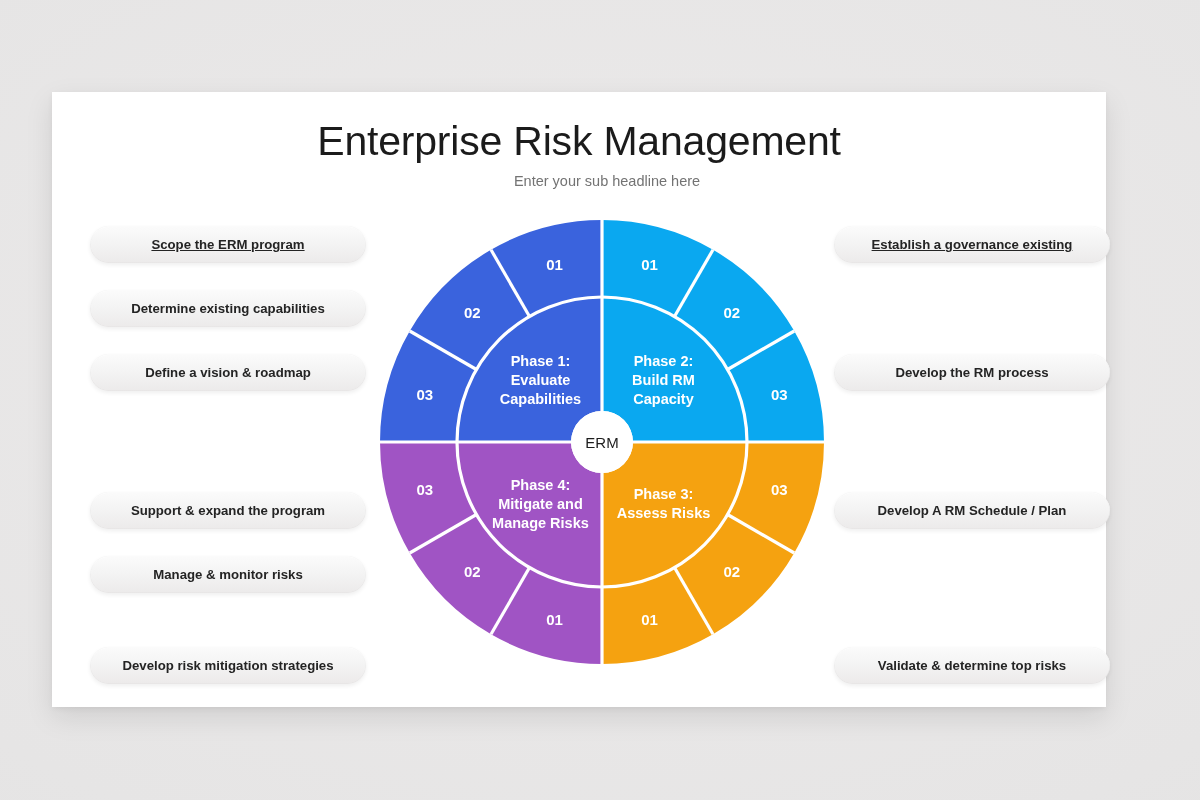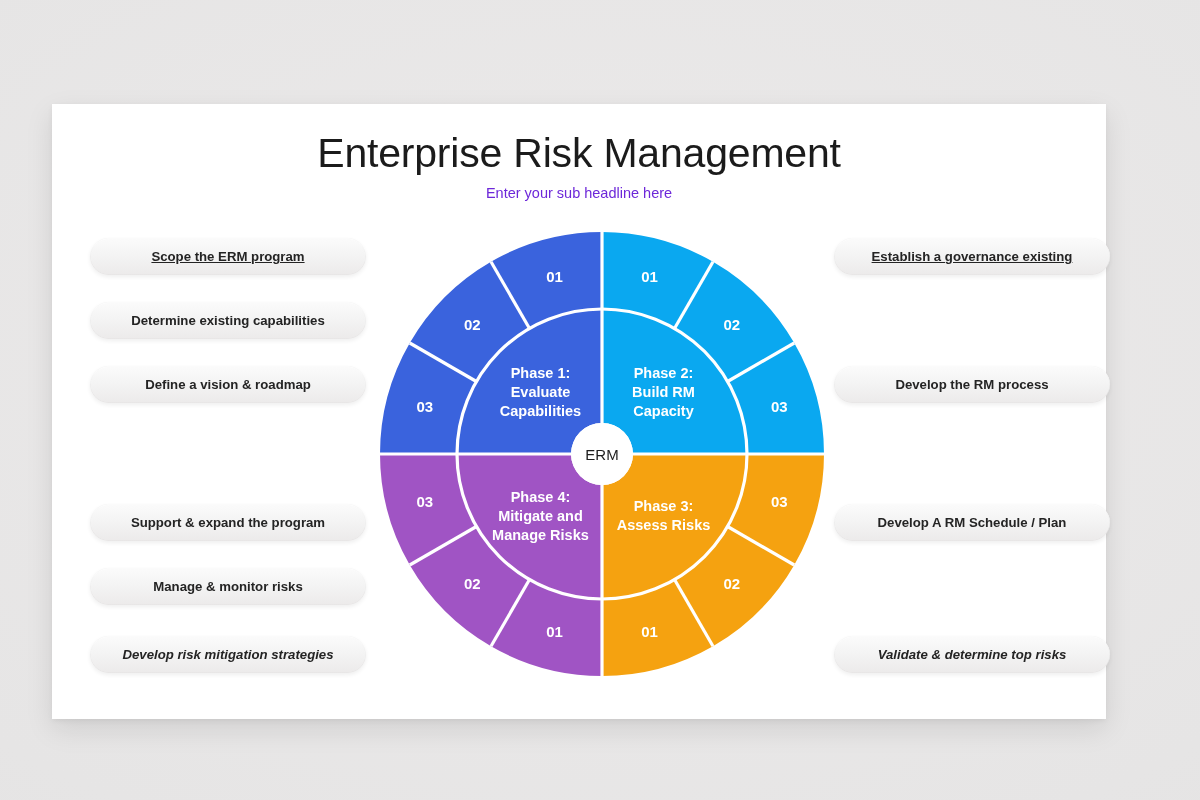--- a/index.html
+++ b/index.html
@@ -25,21 +25,20 @@
 
   
   #card {
     position: absolute;
     left: 52px;
     top: 92px;
     width: 1054px;
     height: 615px;
     background: #ffffff;
     box-shadow: 0 10px 26px rgba(0,0,0,0.10), 0 2px 5px rgba(0,0,0,0.05);
-    margin-top: 12px;
   }
 
   
   #title {
     position: absolute;
     left: 0;
     top: 26px;
     width: 100%;
     text-align: center;
     font-size: 41px;
@@ -49,21 +48,22 @@
     white-space: nowrap;
   }
   #subtitle {
     position: absolute;
     left: 0;
     top: 81px;
     width: 100%;
     text-align: center;
     font-size: 14.5px;
     font-weight: 400;
-    color: #6d28d9;
+    color: #737373;
+    padding-left: 28px;
   }
 
   
   .pill {
     position: absolute;
     height: 37px;
     width: 276px;
     border-radius: 19px;
     background: linear-gradient(180deg, #fbfbfb 0%, #f4f4f4 45%, #eceaea 100%);
     box-shadow:
@@ -81,21 +81,21 @@
     padding: 0 8px;
   }
   .pill.left  { left: 38px; }
   .pill.right { left: 782px; }
 
   .r0 { top: 134px; text-decoration: underline; }
   .r1 { top: 198px; }
   .r2 { top: 262px; text-align: center; }
   .r3 { top: 400px; }
   .r4 { top: 464px; text-align: right; }
-  .r5 { top: 532px; font-style: italic; }
+  .r5 { top: 555px; }
 
   
   #wheel {
     position: absolute;
     left: 326px;
     top: 126px;
     width: 448px;
     height: 448px;
   }
   #wheel svg { display: block; }

